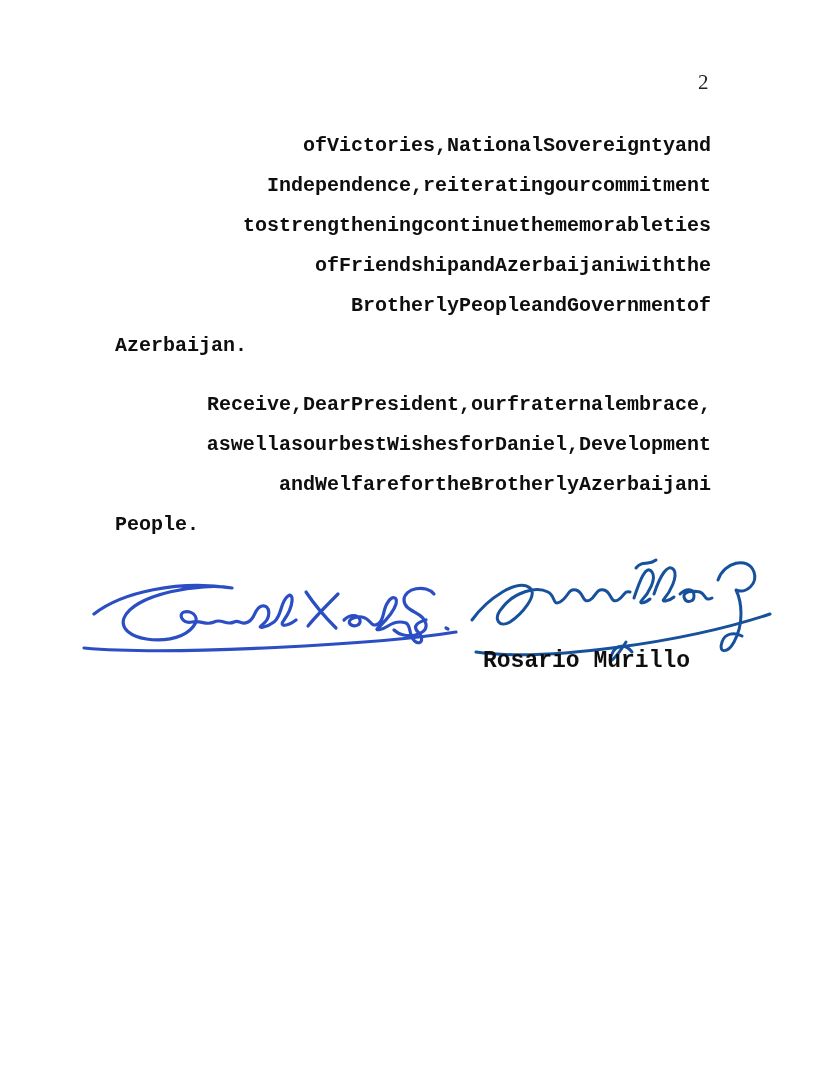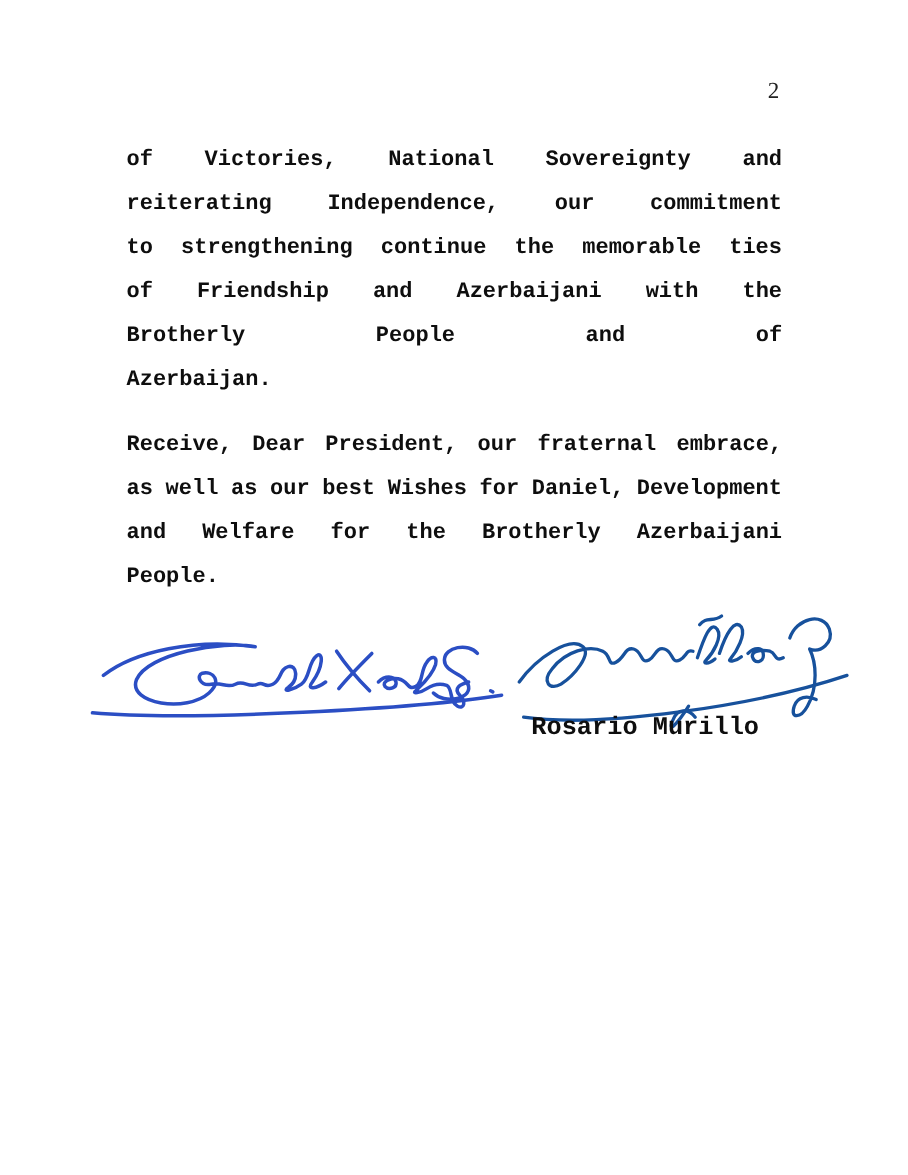--- a/index.html
+++ b/index.html
@@ -30,21 +30,21 @@
     width: 596px;
     color: #0e0e0e;
     font-weight: 700;
     font-size: 20px;
   }
   .paragraph + .paragraph {
     margin-top: 19px;
   }
   .line {
     display: flex;
-    justify-content: space-between;
+    justify-content: flex-end;
     height: 40px;
     line-height: 40px;
     white-space: pre;
   }
   .line.last {
     justify-content: flex-start;
     gap: 1ch;
   }
   .sig {
     position: absolute;
@@ -66,24 +66,24 @@
 </head>
 <body>
 
 <div class="page">
 
   <div class="page-number">2</div>
 
   <div class="letter-body">
       <div class="paragraph">
         <div class="line"><span>of</span><span>Victories,</span><span>National</span><span>Sovereignty</span><span>and</span></div>
-        <div class="line"><span>reiterating</span><span>Independence,</span><span>our</span><span>commitment</span></div>
+        <div class="line"><span>Independence,</span><span>reiterating</span><span>our</span><span>commitment</span></div>
         <div class="line"><span>to</span><span>strengthening</span><span>continue</span><span>the</span><span>memorable</span><span>ties</span></div>
         <div class="line"><span>of</span><span>Friendship</span><span>and</span><span>Azerbaijani</span><span>with</span><span>the</span></div>
-        <div class="line"><span>Brotherly</span><span>People</span><span>and</span><span>of</span></div>
+        <div class="line"><span>Brotherly</span><span>People</span><span>and</span><span>Government</span><span>of</span></div>
         <div class="line last"><span>Azerbaijan.</span></div>
       </div>
       <div class="paragraph">
         <div class="line"><span>Receive,</span><span>Dear</span><span>President,</span><span>our</span><span>fraternal</span><span>embrace,</span></div>
         <div class="line"><span>as</span><span>well</span><span>as</span><span>our</span><span>best</span><span>Wishes</span><span>for</span><span>Daniel,</span><span>Development</span></div>
         <div class="line"><span>and</span><span>Welfare</span><span>for</span><span>the</span><span>Brotherly</span><span>Azerbaijani</span></div>
         <div class="line last"><span>People.</span></div>
       </div>
     </div>
 

